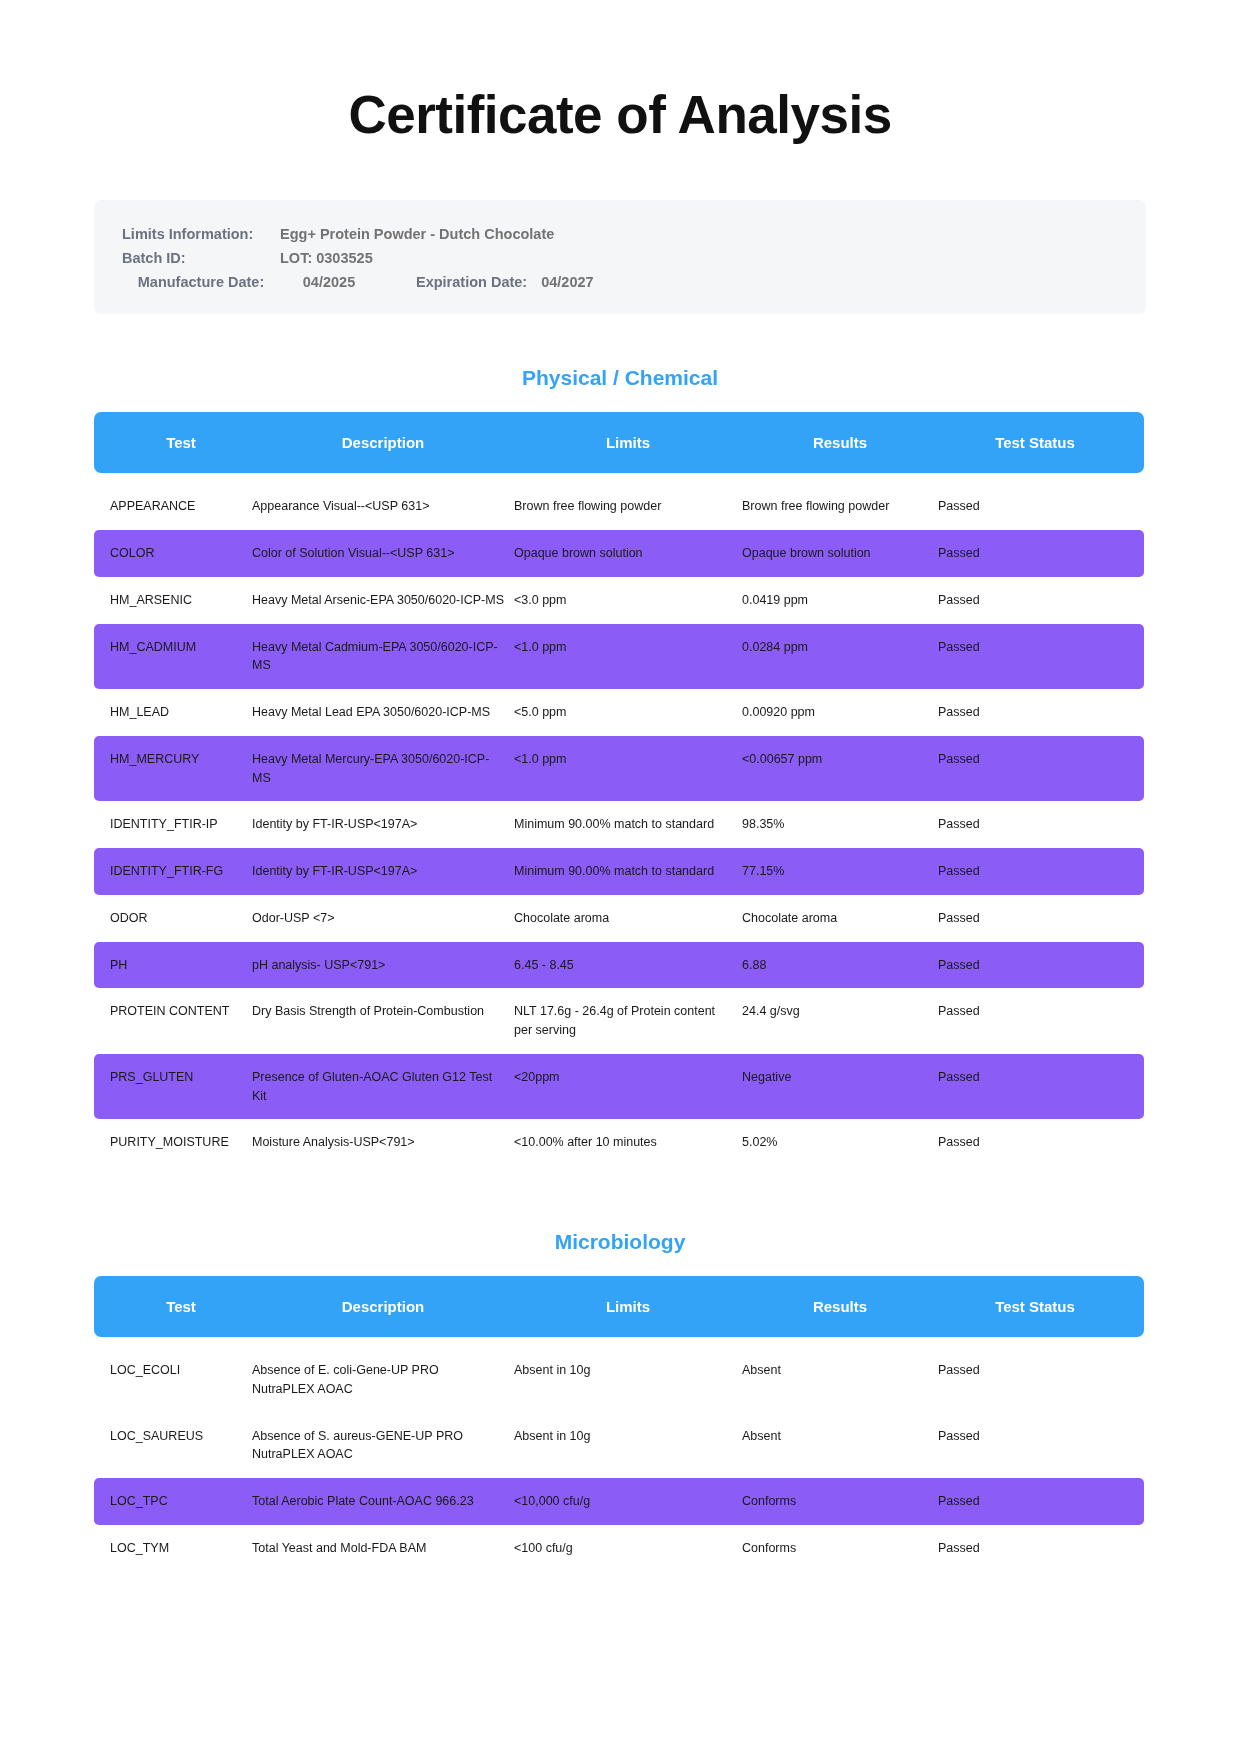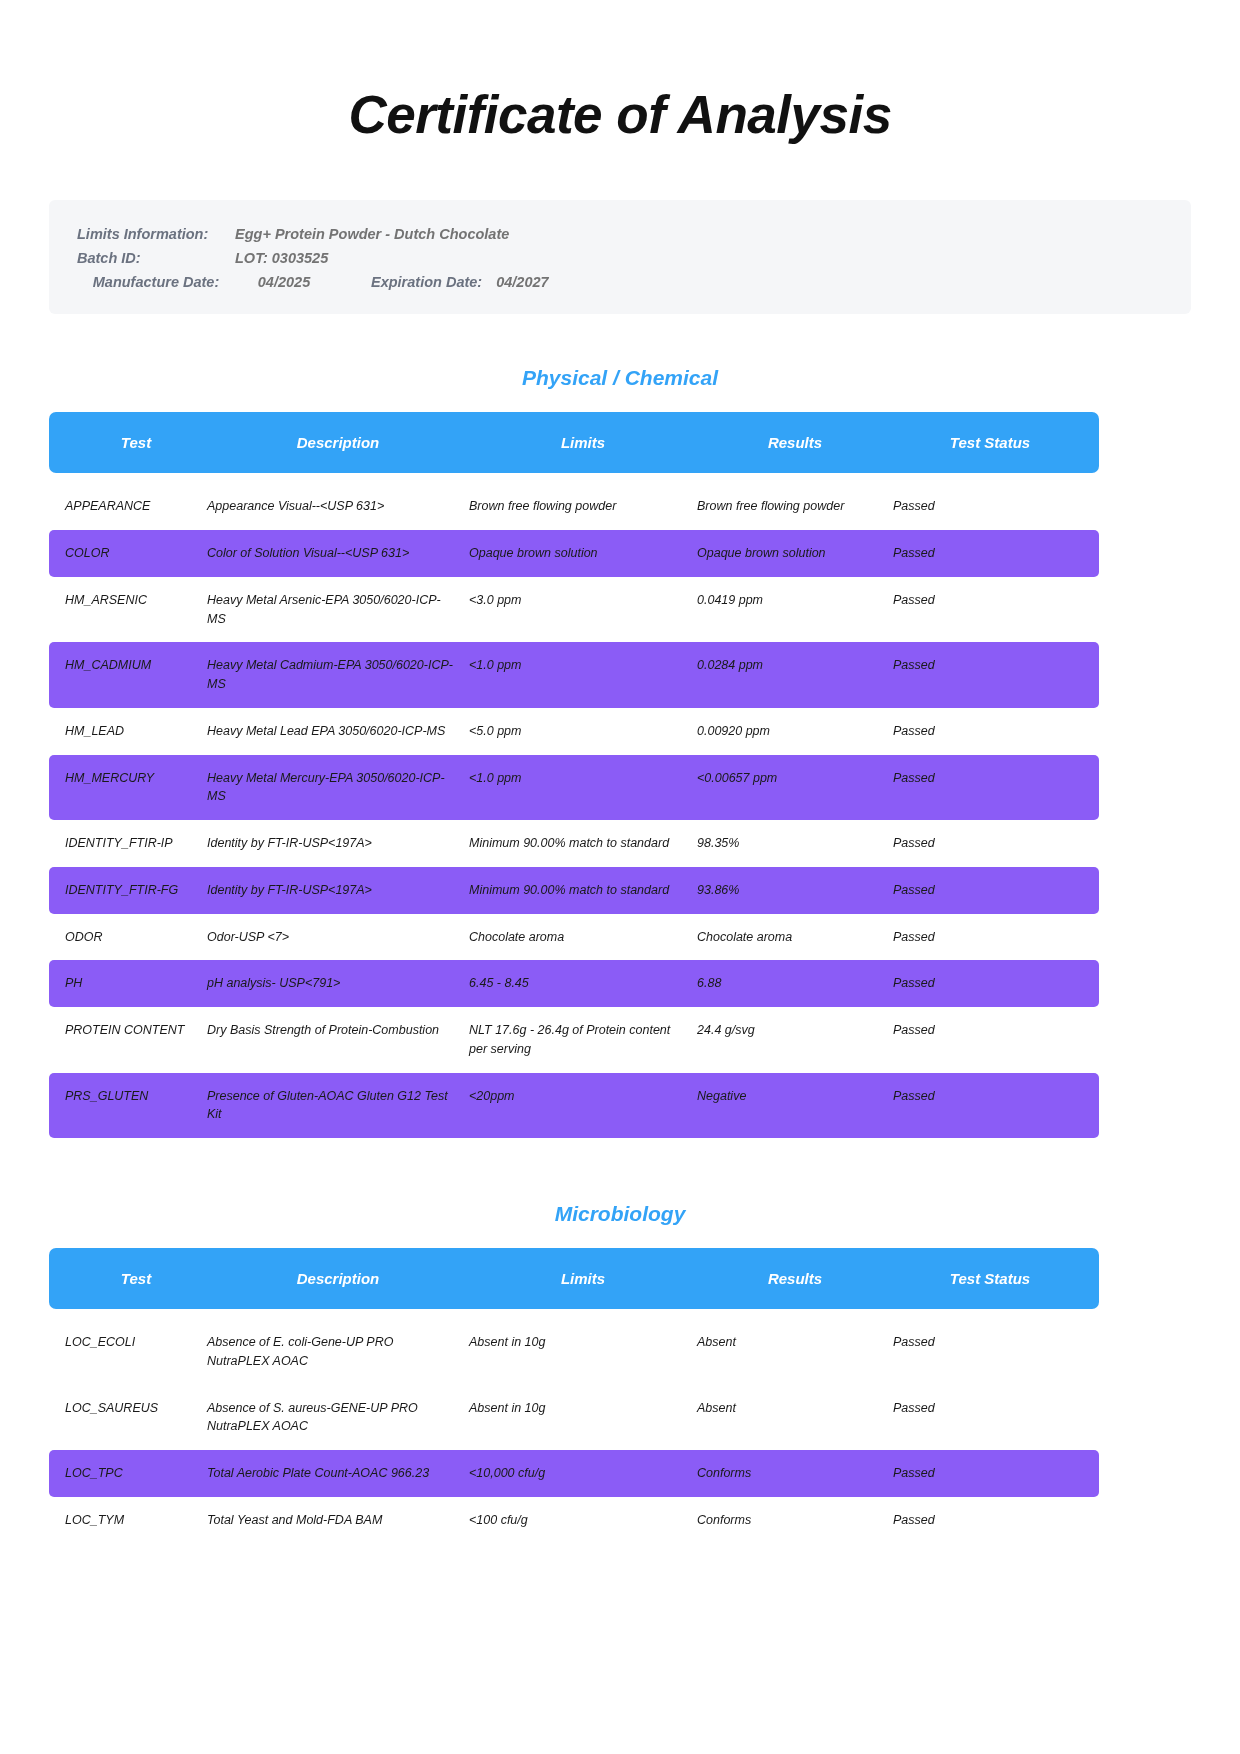--- a/index.html
+++ b/index.html
@@ -12,22 +12,21 @@
     height: 1754px;
     font-family: "Liberation Sans", sans-serif;
     color: #1a1a1a;
     -webkit-font-smoothing: antialiased;
   }
   .page {
     width: 1240px;
     height: 1754px;
     position: relative;
     box-sizing: border-box;
-    padding: 0 49px;
-    font-style: italic;
+    padding: 0 94px;
   }
   
   .doc-title {
     text-align: center;
     font-size: 53px;
     font-weight: 700;
     letter-spacing: -0.5px;
     color: #111111;
     margin: 0;
     padding-top: 86px;
@@ -224,21 +223,21 @@
           <td>IDENTITY_FTIR-IP</td>
           <td>Identity by FT-IR-USP&lt;197A&gt;</td>
           <td>Minimum 90.00% match to standard</td>
           <td>98.35%</td>
           <td>Passed</td>
         </tr>
         <tr class="zebra">
           <td>IDENTITY_FTIR-FG</td>
           <td>Identity by FT-IR-USP&lt;197A&gt;</td>
           <td>Minimum 90.00% match to standard</td>
-          <td>93.86%</td>
+          <td>77.15%</td>
           <td>Passed</td>
         </tr>
         <tr>
           <td>ODOR</td>
           <td>Odor-USP &lt;7&gt;</td>
           <td>Chocolate aroma</td>
           <td>Chocolate aroma</td>
           <td>Passed</td>
         </tr>
         <tr class="zebra">
@@ -253,20 +252,27 @@
           <td>Dry Basis Strength of Protein-Combustion</td>
           <td>NLT 17.6g - 26.4g of Protein content per serving</td>
           <td>24.4 g/svg</td>
           <td>Passed</td>
         </tr>
         <tr class="zebra">
           <td>PRS_GLUTEN</td>
           <td>Presence of Gluten-AOAC Gluten G12 Test Kit</td>
           <td>&lt;20ppm</td>
           <td>Negative</td>
+          <td>Passed</td>
+        </tr>
+        <tr>
+          <td>PURITY_MOISTURE</td>
+          <td>Moisture Analysis-USP&lt;791&gt;</td>
+          <td>&lt;10.00% after 10 minutes</td>
+          <td>5.02%</td>
           <td>Passed</td>
         </tr>
       </tbody>
   </table>
 
   <h2 class="section-title sec-micro">Microbiology</h2>
 
   <table class="coa-table">
     <colgroup>
       <col class="c-test">

